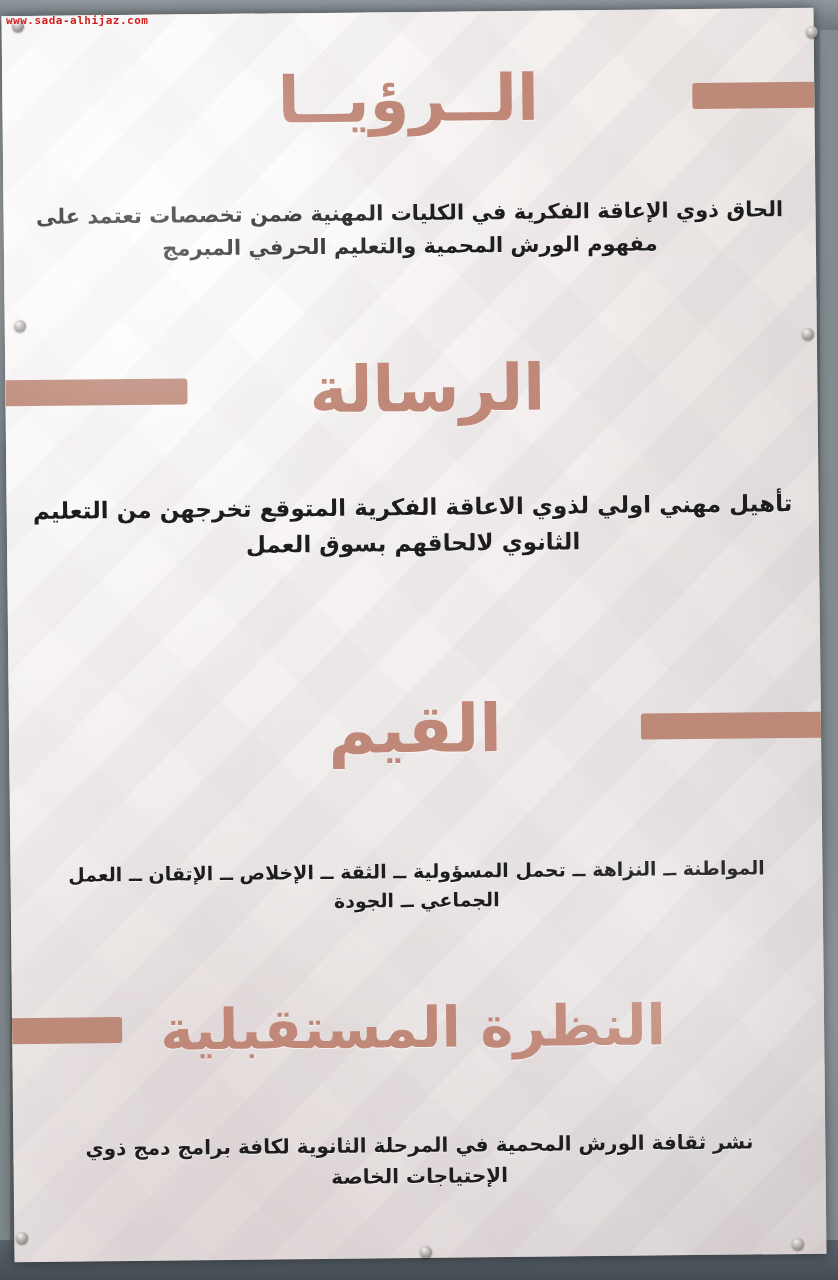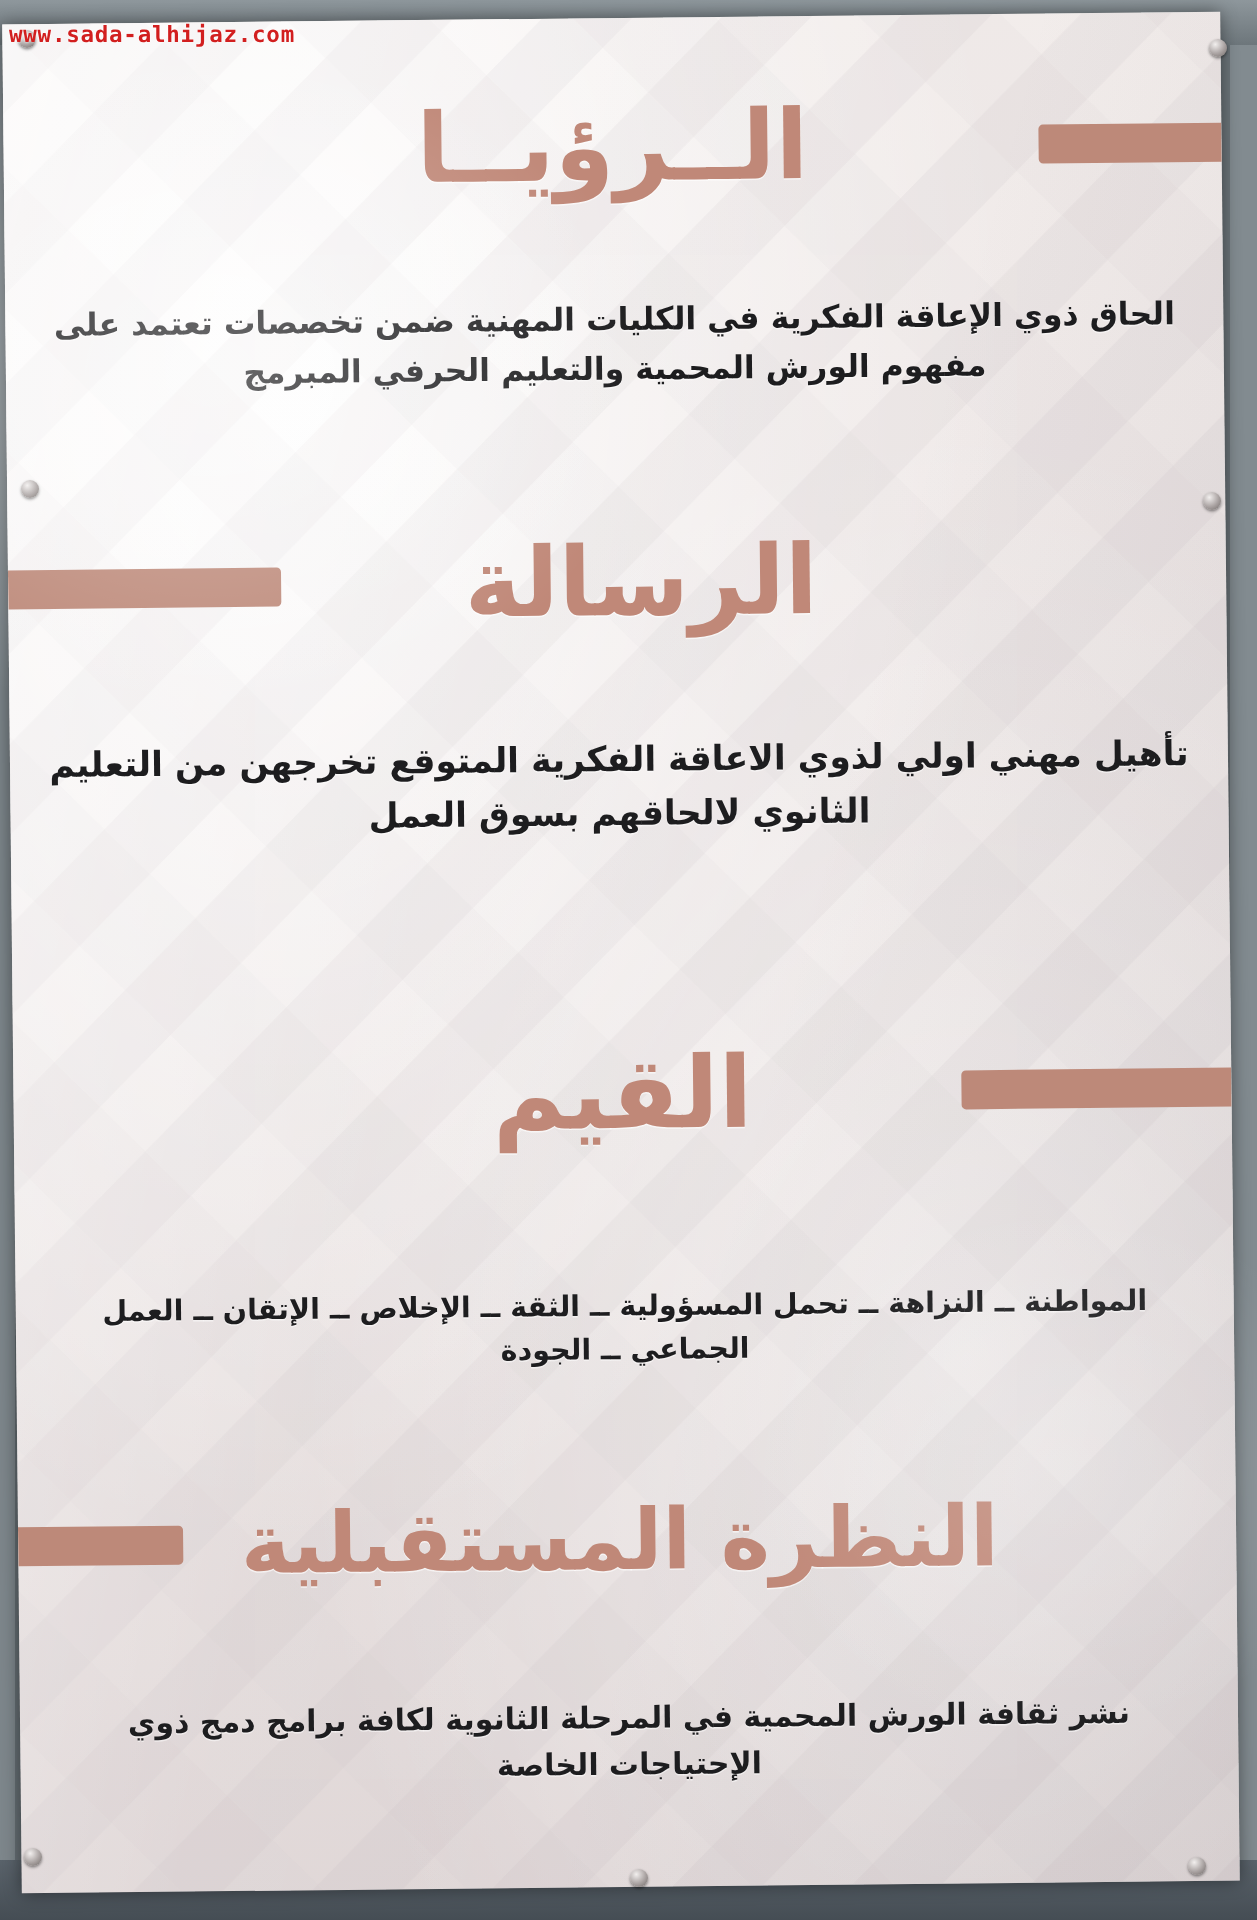--- a/index.html
+++ b/index.html
@@ -139,21 +139,21 @@
     z-index: 6;
   }
 
   
   .watermark {
     position: absolute;
     left: 6px;
     top: 14px;
     z-index: 20;
     font-family: "DejaVu Sans Mono", monospace;
-    font-size: 15px;
+    font-size: 11px;
     font-weight: bold;
     color: #d21f1f;
     letter-spacing: 0.5px;
     direction: ltr;
     text-shadow: 0 0 2px rgba(255,255,255,0.9);
   }
 
   
   .glare {
     position: absolute;

